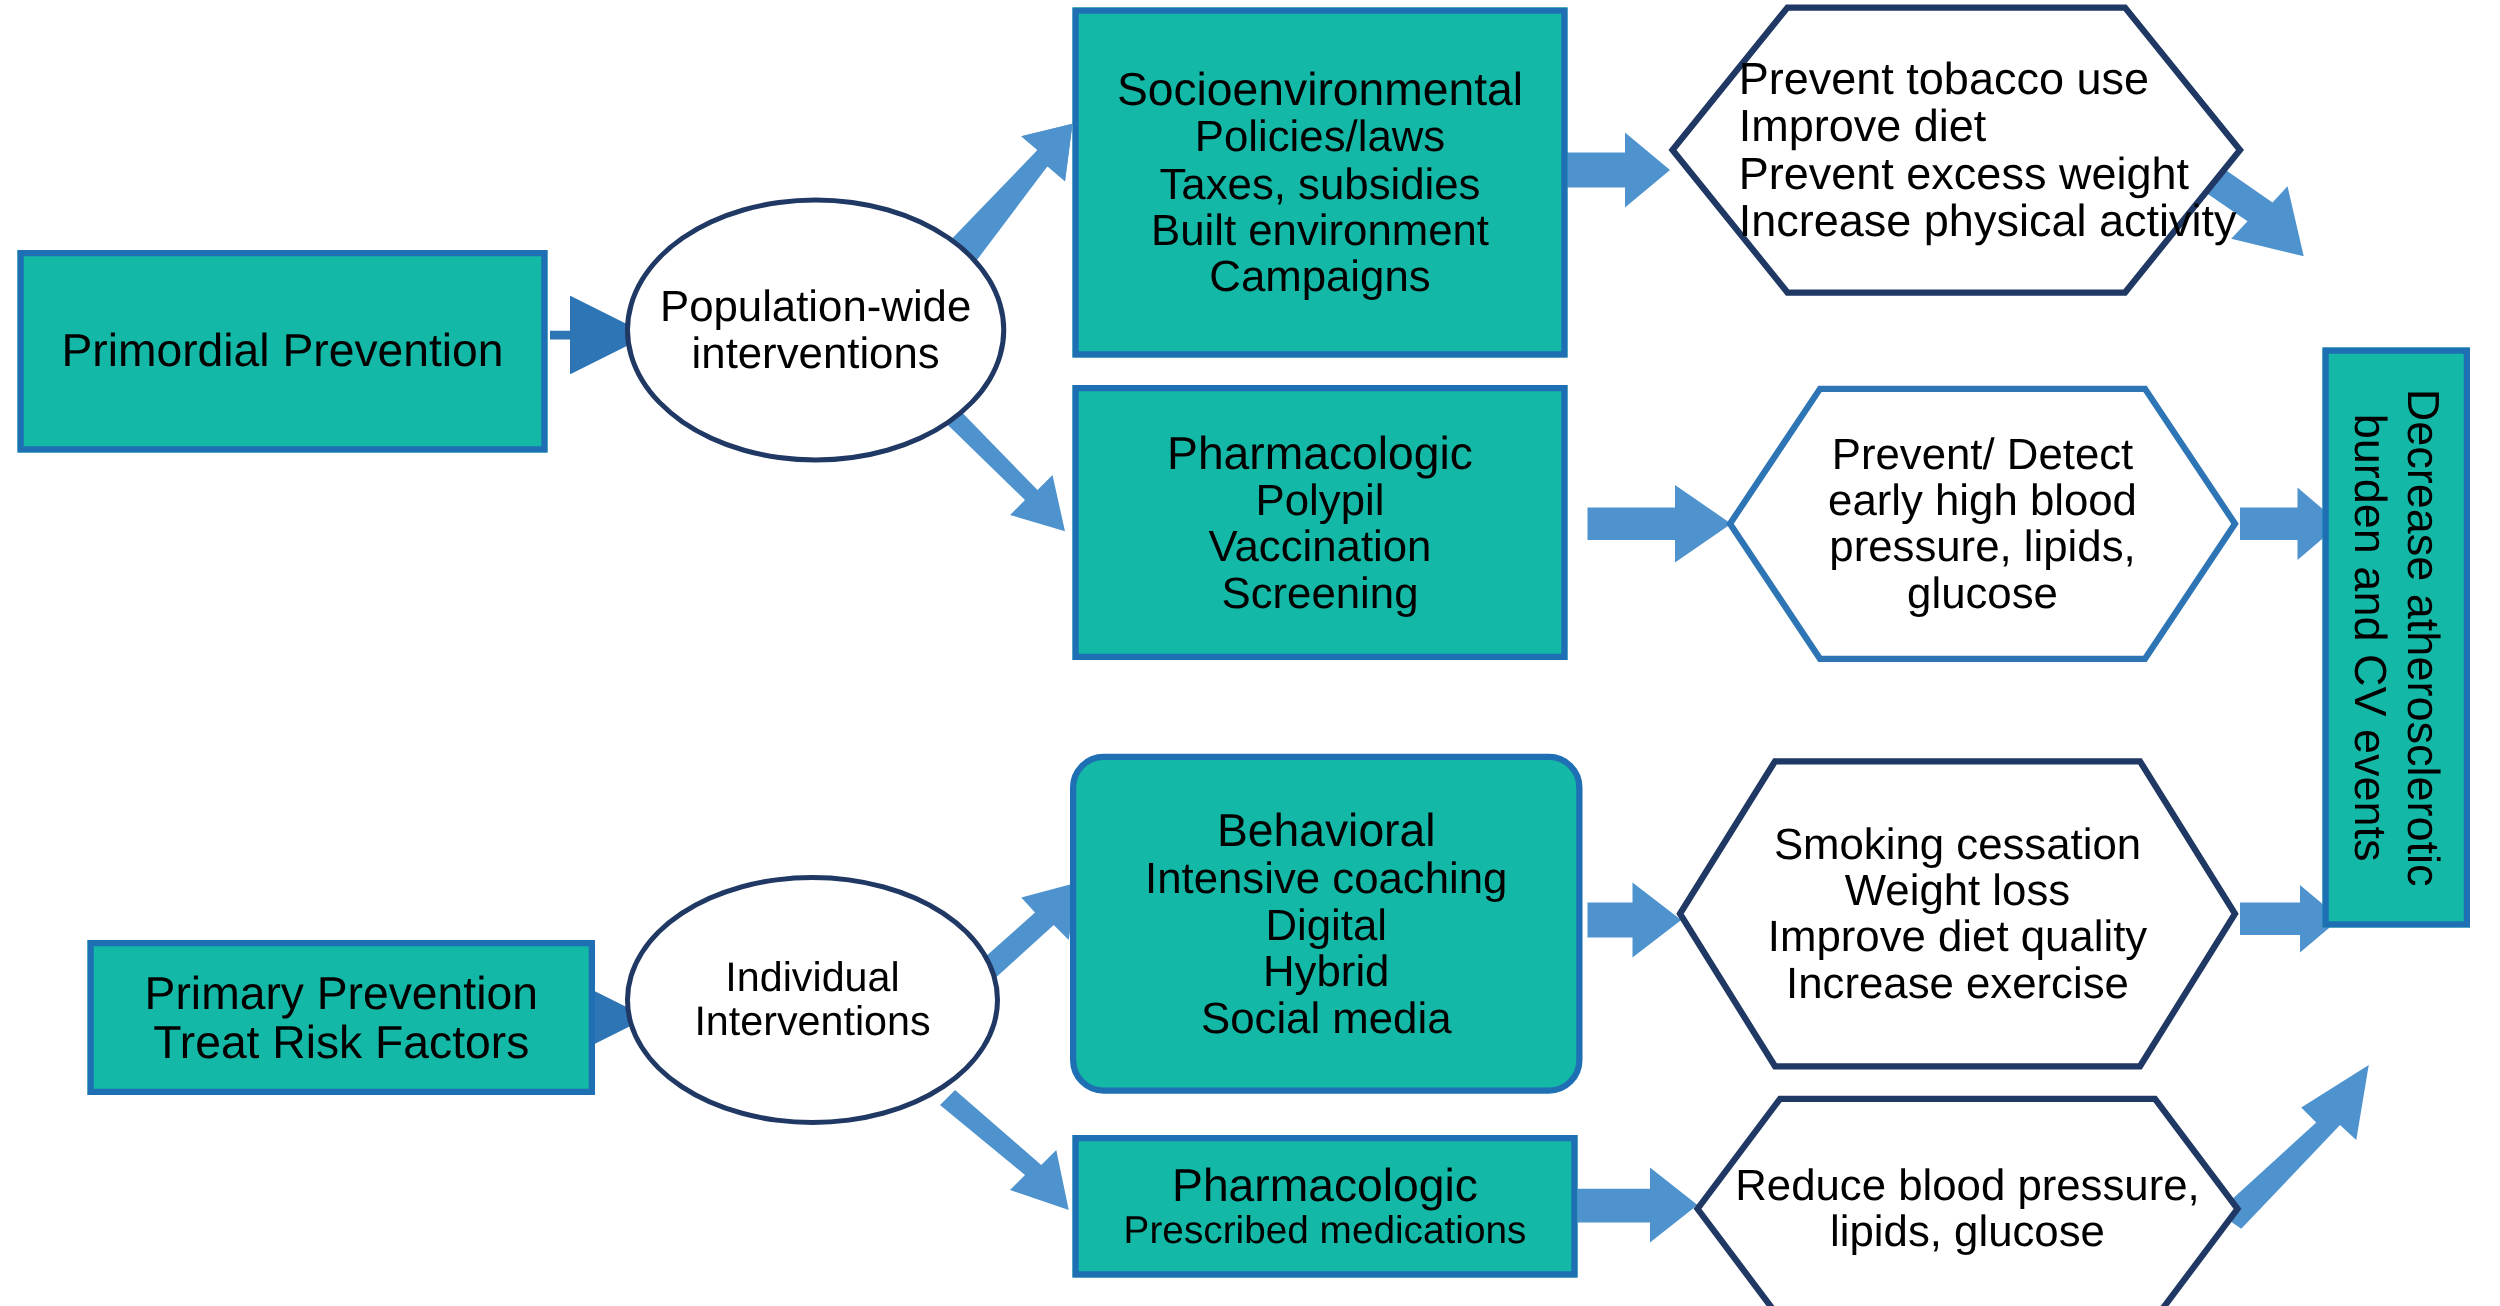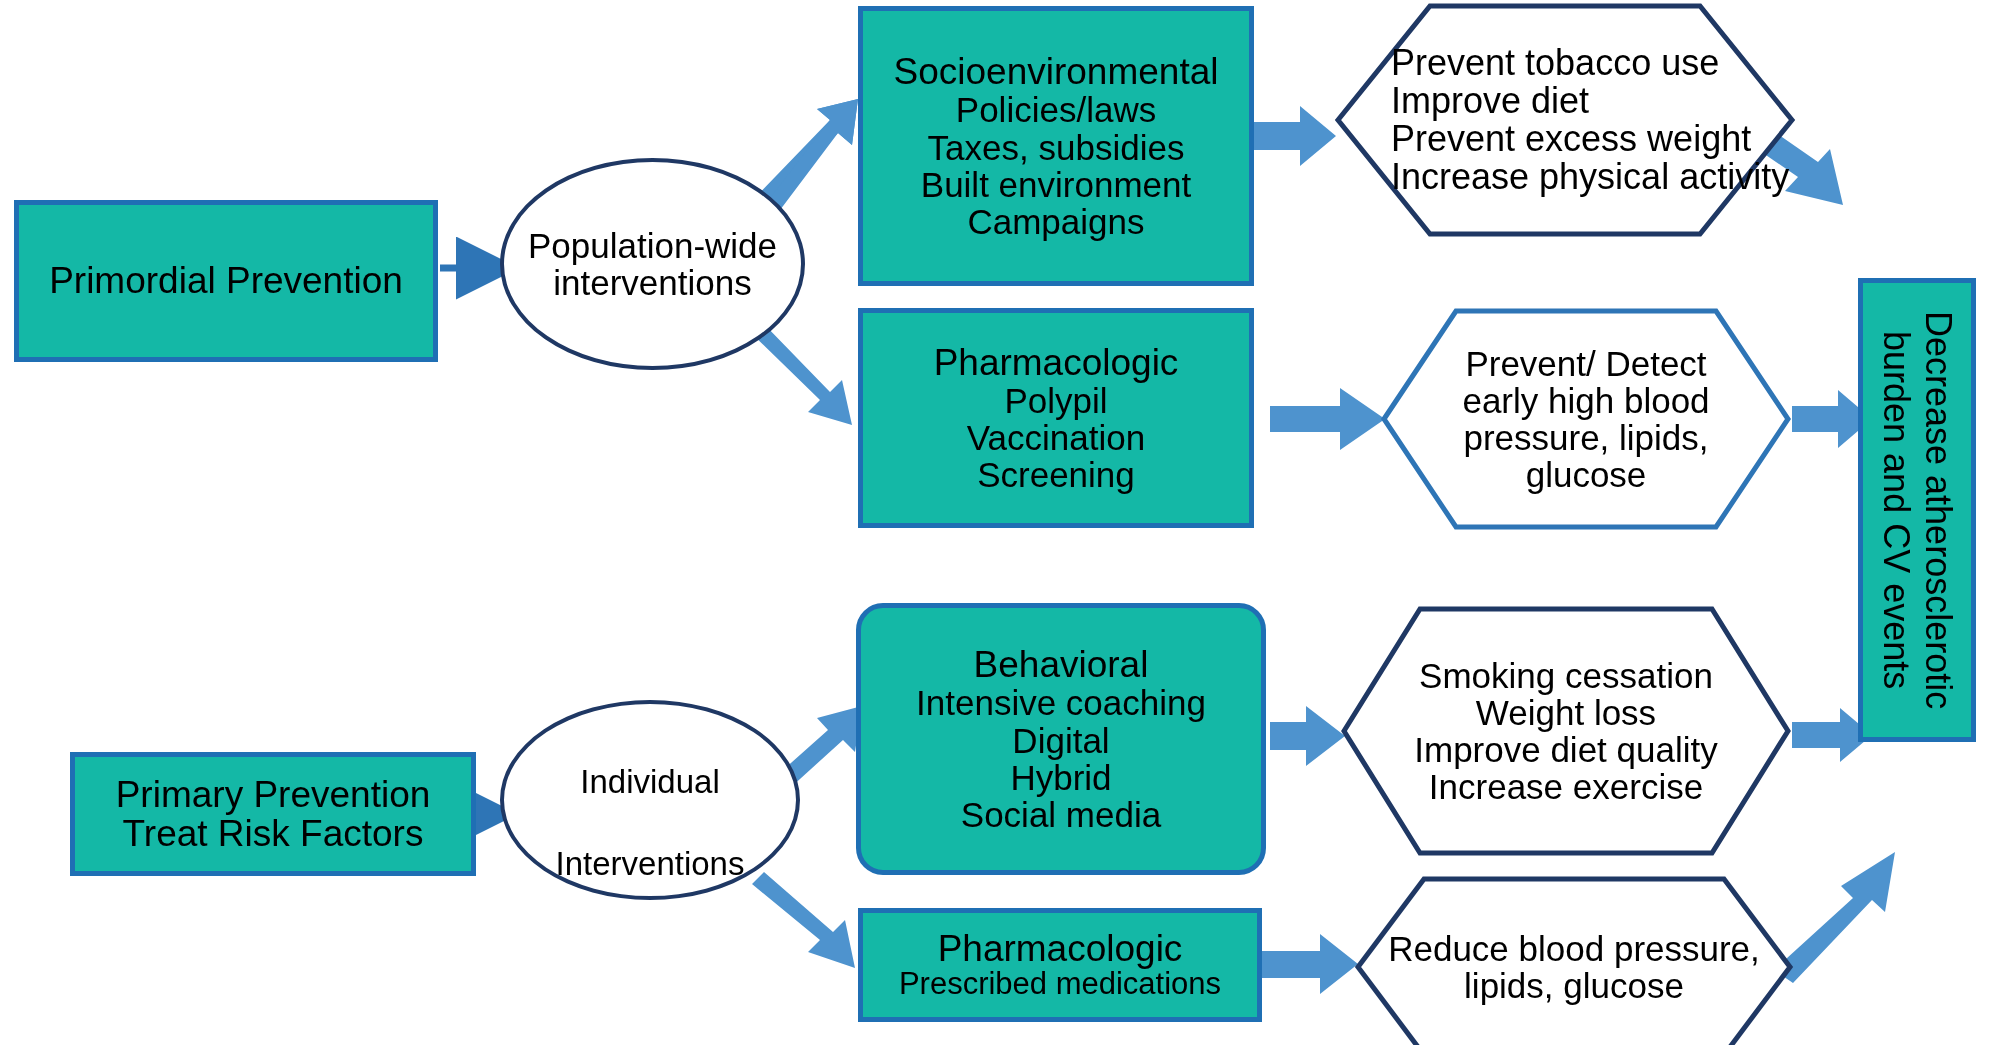--- a/index.html
+++ b/index.html
@@ -4,21 +4,21 @@
 <style>
   html,body{margin:0;padding:0;background:#ffffff;}
   #stage{position:relative;width:2000px;height:1045px;background:#ffffff;
          font-family:"Liberation Sans","DejaVu Sans",sans-serif;color:#000;overflow:hidden;}
   .node{position:absolute;box-sizing:border-box;display:flex;flex-direction:column;
         align-items:center;justify-content:center;background:#14b8a6;}
   .rectbox{border:5px solid #1F6FB4;}
   .line{display:block;white-space:nowrap;line-height:1.06;}
   .big{font-size:37px;}
   .med{font-size:35px;}
-  .sm{font-size:33px;margin-top:47px;}
+  .sm{font-size:33px;}
   .ellipse{position:absolute;border:4px solid #1F3864;border-radius:50%;
            background:#fff;display:flex;flex-direction:column;
            align-items:center;justify-content:center;box-sizing:border-box;}
   svg.overlay{position:absolute;left:0;top:0;width:2000px;height:1045px;
               pointer-events:none;}
   .hexwrap{position:absolute;}
   .hextext{position:absolute;left:0;top:0;width:100%;height:100%;
            display:flex;flex-direction:column;align-items:center;justify-content:center;}
   .hextext.leftal{align-items:flex-start;}
   .vert{position:absolute;left:0;top:0;width:100%;height:100%;

